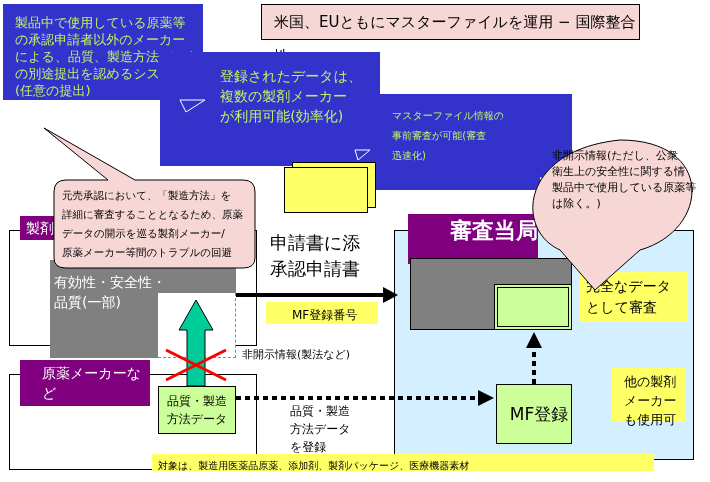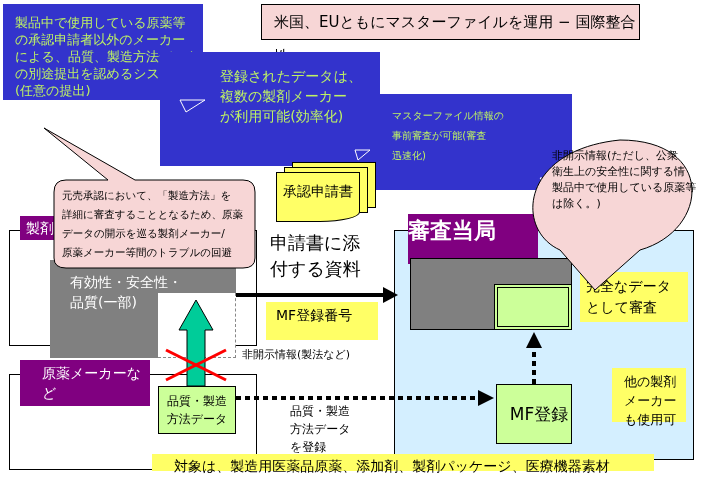--- a/index.html
+++ b/index.html
@@ -32,58 +32,57 @@
 複数の製剤メーカー
 が利用可能(効率化)</div>
 
 <div class="abs callout-blue txt" style="left:364px;top:94px;width:208px;height:96px;padding:12px 0 4px 28px;font-size:10px;line-height:20px;">マスターファイル情報の
 事前審査が可能(審査
 迅速化)</div>
 
 <div class="abs" style="left:276px;top:162px;width:104px;height:62px;">
   <div class="abs yellow" style="left:16px;top:0;width:84px;height:46px;border:1px solid #000;"></div>
   <div class="abs yellow" style="left:8px;top:5px;width:84px;height:46px;border:1px solid #000;"></div>
-  <div class="abs yellow" style="left:0;top:10px;width:84px;height:50px;border:1px solid #000;border-radius:0 0 40px 0/0 0 10px 0;font-size:14px;text-align:center;line-height:36px;">承認申請書</div>
 </div>
 
 <div class="abs txt" style="left:270px;top:230px;width:110px;font-size:18px;line-height:26px;">申請書に添
-付する資料</div>
+承認申請書</div>
 
 <div class="abs white-frame" style="left:9px;top:230px;width:248px;height:116px;"></div>
 <div class="abs purple txt" style="left:20px;top:216px;width:220px;height:24px;font-size:14px;line-height:24px;padding-left:6px;">製剤メーカー(元売承認申請者)</div>
-<div class="abs gray txt" style="left:50px;top:260px;width:186px;height:98px;color:#fff;font-size:14px;line-height:20px;padding:12px 0 0 20px;">有効性・安全性・
+<div class="abs gray txt" style="left:50px;top:260px;width:186px;height:98px;color:#fff;font-size:14px;line-height:20px;padding:12px 0 0 4px;">有効性・安全性・
 品質(一部)</div>
 <div class="abs" style="left:158px;top:293px;width:78px;height:65px;background:#fff;border:1px dashed #888;border-top:none;border-left:none;"></div>
 
 <div class="abs white-frame" style="left:9px;top:374px;width:248px;height:96px;"></div>
 <div class="abs purple txt" style="left:20px;top:360px;width:130px;height:46px;font-size:14px;line-height:20px;padding:3px 0 0 22px;">原薬メーカーなど
 (元売承認不要)</div>
 <div class="abs green txt" style="left:158px;top:386px;width:78px;height:48px;font-size:12px;line-height:18px;text-align:center;padding-top:5px;">品質・製造
 方法データ</div>
 
 <div class="abs txt" style="left:242px;top:348px;font-size:11px;line-height:14px;">非開示情報(製法など)</div>
 
 <div class="abs txt" style="left:290px;top:402px;font-size:12px;line-height:18px;">品質・製造
 方法データ
 を登録</div>
 
-<div class="abs yellow txt" style="left:266px;top:302px;width:112px;height:38px;font-size:14px;line-height:26px;padding-left:10px;">MF登録番号</div>
+<div class="abs yellow txt" style="left:266px;top:302px;width:112px;height:22px;font-size:12px;line-height:26px;padding-left:26px;">MF登録番号</div>
 
 <div class="abs lightblue" style="left:394px;top:230px;width:300px;height:230px;"></div>
-<div class="abs purple txt" style="left:408px;top:214px;width:130px;height:50px;font-size:22px;line-height:34px;text-align:left;font-weight:bold;">審査当局</div>
+<div class="abs purple txt" style="left:408px;top:214px;width:130px;height:50px;font-size:22px;line-height:34px;text-align:right;font-weight:bold;">審査当局</div>
 <div class="abs gray" style="left:410px;top:258px;width:162px;height:72px;border:1px solid #000;"></div>
 <div class="abs green" style="left:494px;top:284px;width:78px;height:46px;box-shadow:inset 0 0 0 2px #ccff99, inset 0 0 0 3px #000;"></div>
 <div class="abs yellow txt" style="left:580px;top:272px;width:108px;height:50px;font-size:14px;line-height:21px;padding:4px 0 0 6px;">完全なデータ
 として審査</div>
 <div class="abs green txt" style="left:496px;top:384px;width:76px;height:60px;font-size:17px;line-height:58px;text-align:center;padding-left:10px;">MF登録</div>
 <div class="abs yellow txt" style="left:612px;top:368px;width:74px;height:54px;font-size:13px;line-height:19px;padding:4px 0 0 12px;">他の製剤
 メーカー
 も使用可</div>
 
-<div class="abs yellow txt" style="left:152px;top:454px;width:502px;height:17px;font-size:14px;line-height:24px;padding-left:22px;">対象は、製造用医薬品原薬、添加剤、製剤パッケージ、医療機器素材</div>
+<div class="abs yellow txt" style="left:152px;top:454px;width:502px;height:17px;font-size:10px;line-height:24px;padding-left:6px;">対象は、製造用医薬品原薬、添加剤、製剤パッケージ、医療機器素材</div>
 
 <svg class="overlay" width="710" height="482">
 
   <polygon points="180,100 205,100 186,112" fill="#3333cc" stroke="#fff" stroke-width="1"></polygon>
   <polygon points="355,150 370,150 358,160" fill="#3333cc" stroke="#fff" stroke-width="1"></polygon>
   <polygon points="540,178 560,178 548,188" fill="#3333cc" stroke="#fff" stroke-width="1"></polygon>
 
   <path d="M 66 180 Q 54 180 54 192 L 54 258 Q 54 268 66 268 L 243 268 Q 255 268 255 258 L 255 192 Q 255 180 243 180 L 135 180 L 44 128 L 108 180 Z" fill="#f7d6d6" stroke="#000" stroke-width="1"></path>
 
   <path d="M 595 290 L 560 250 C 515 230 520 150 620 140 C 715 140 710 230 640 250 Z" fill="#f7d6d6" stroke="#000" stroke-width="1"></path>

